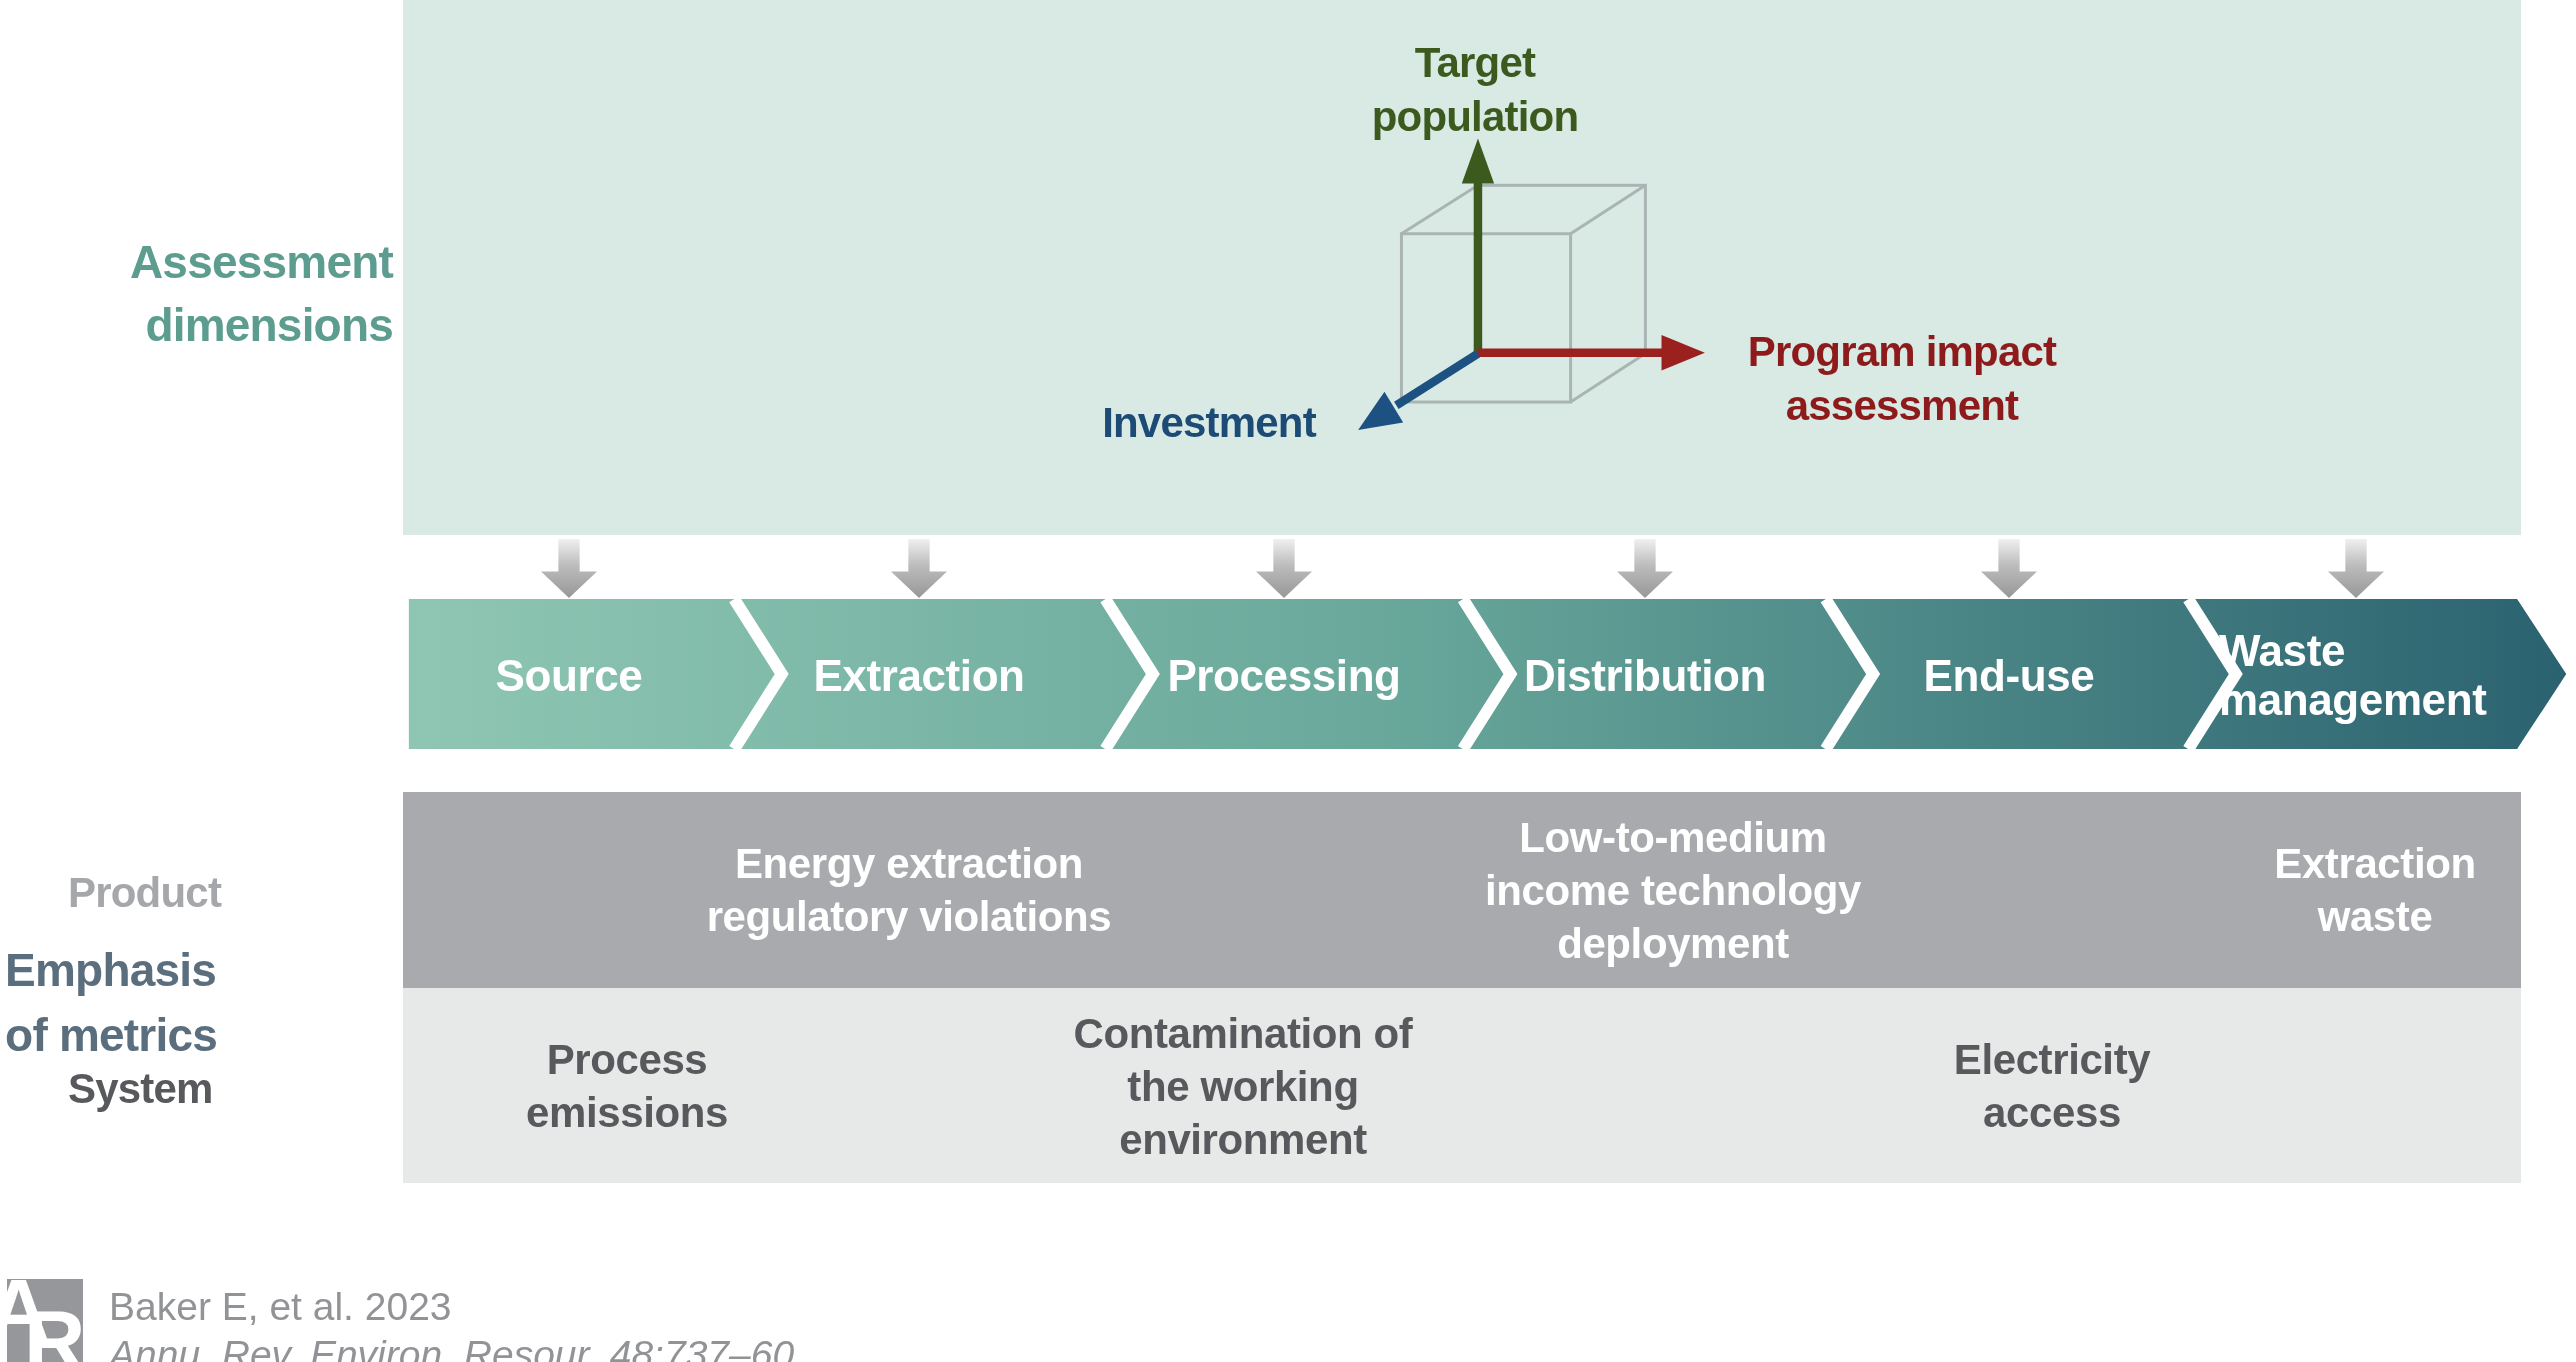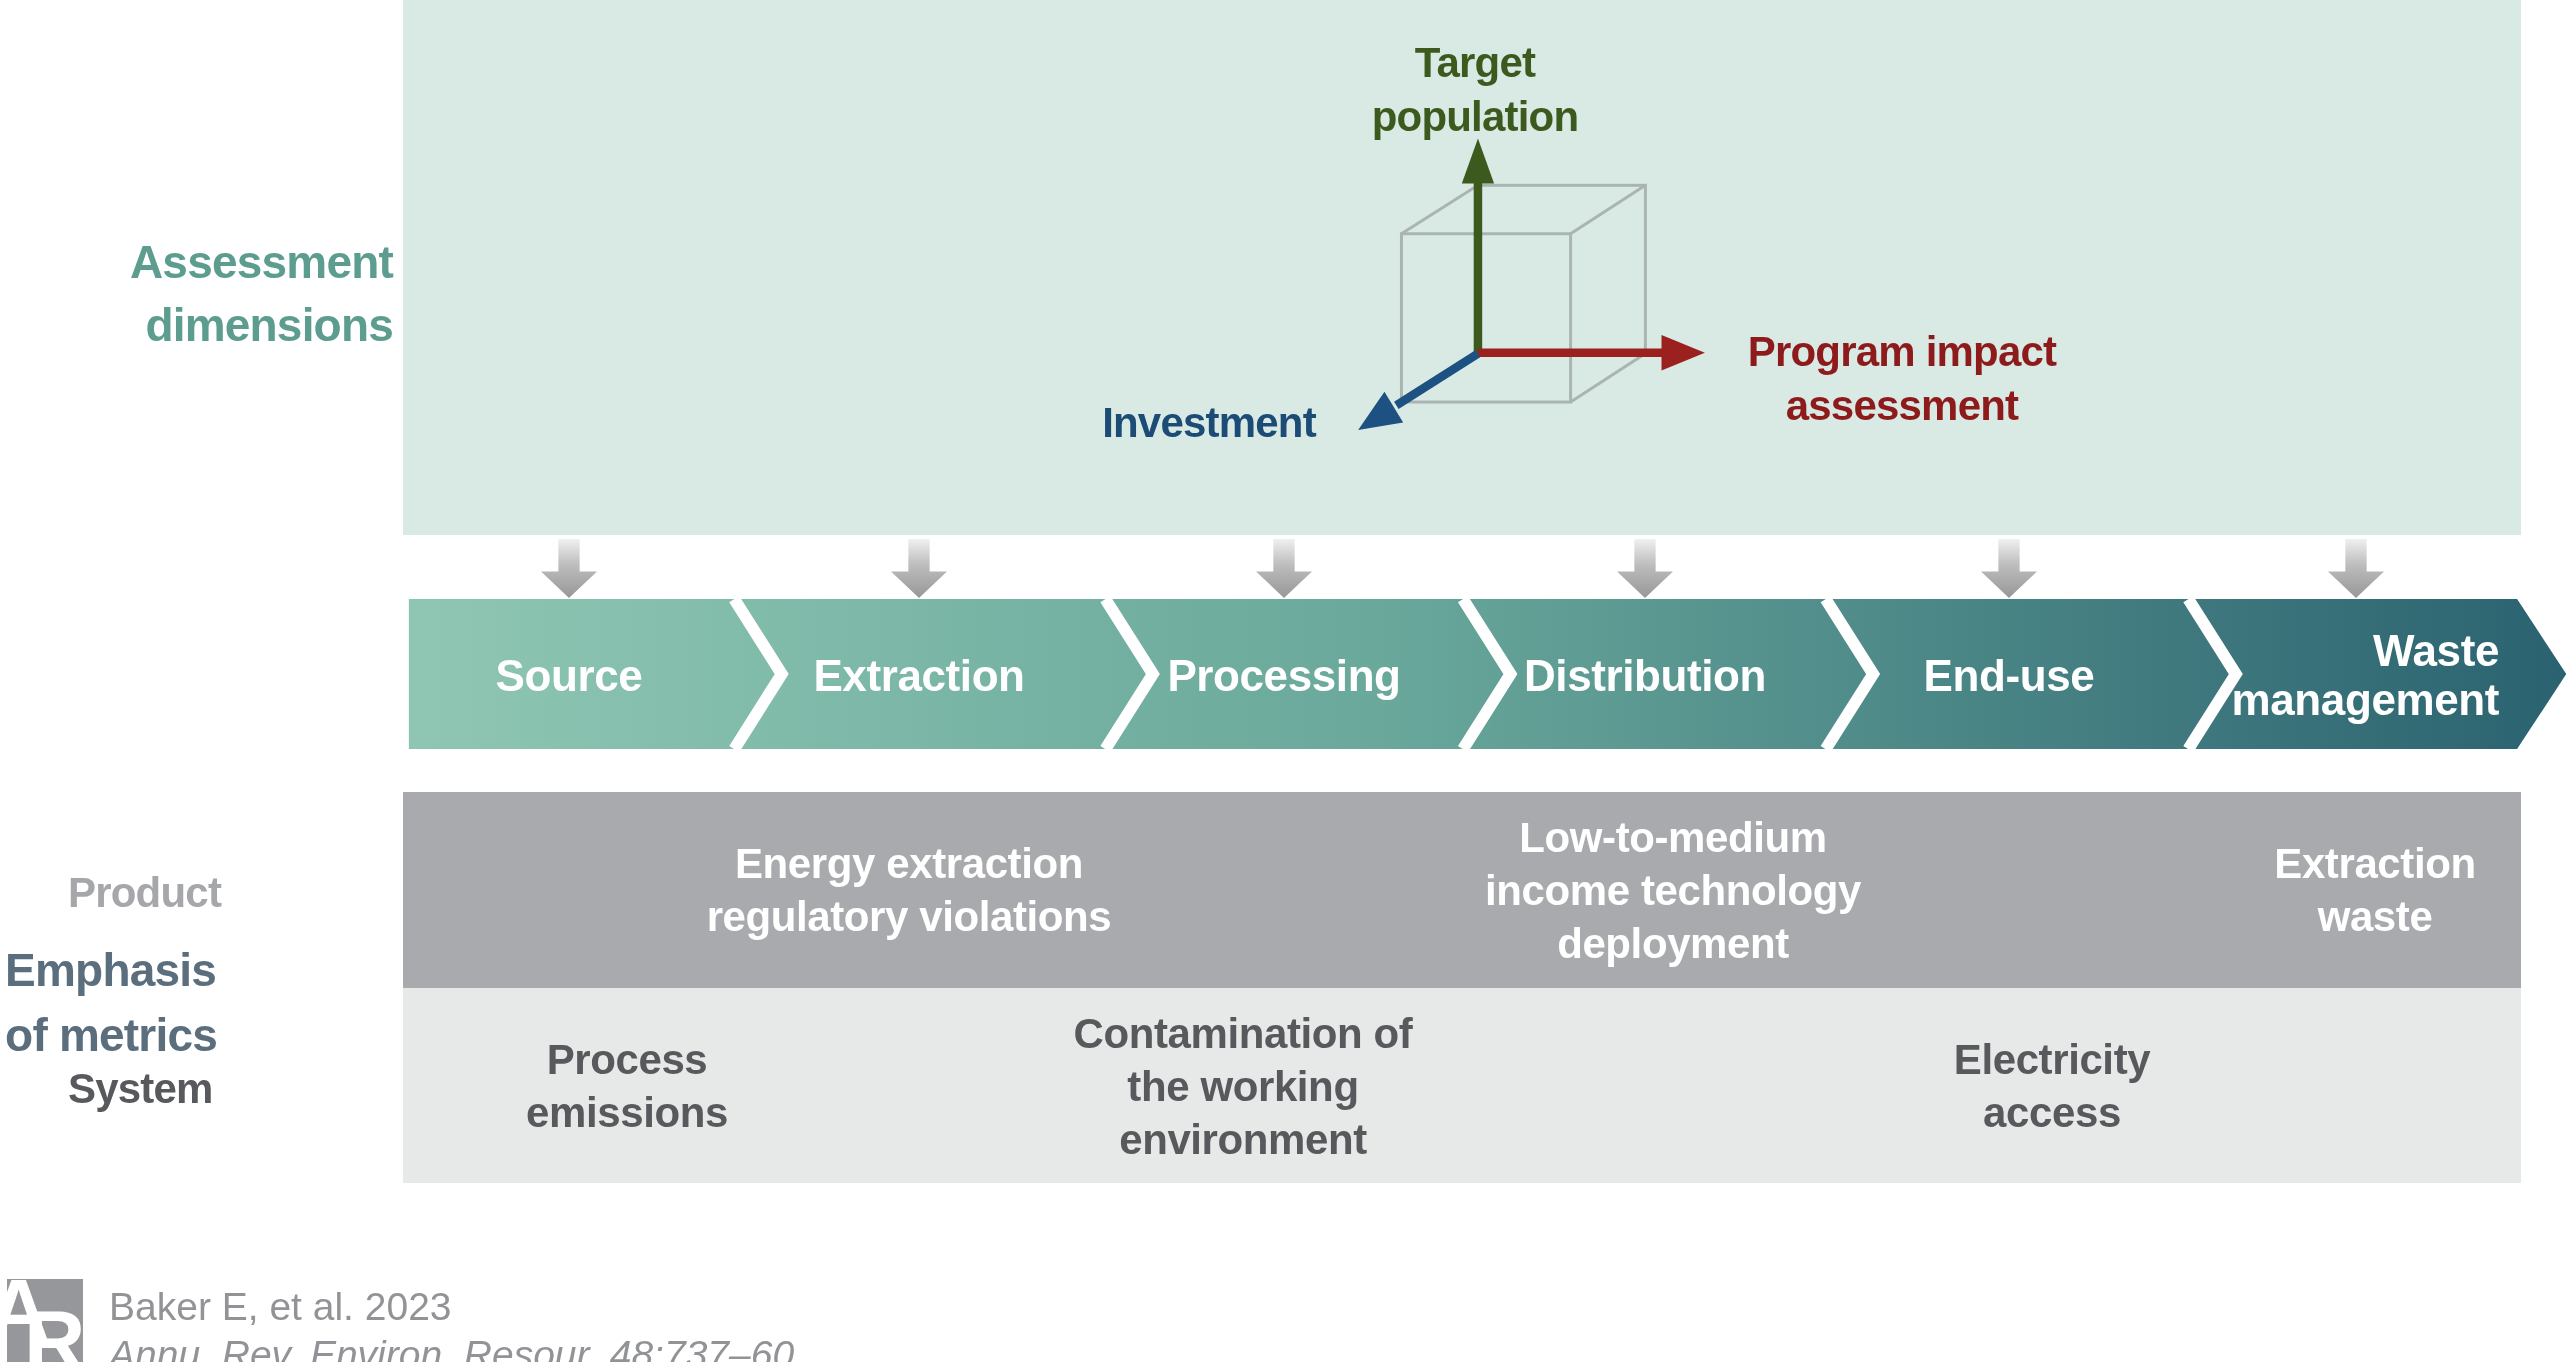--- a/index.html
+++ b/index.html
@@ -22,21 +22,21 @@
   
   .darrow{top:539px;width:56px;height:59px;
           background:linear-gradient(180deg,#f0f0f0 0%,#bcbcbc 45%,#979797 100%);
           clip-path:polygon(31% 0,69% 0,69% 55%,100% 55%,50% 100%,0 55%,31% 55%);}
 
   
   #lifecycleLabel{left:68px;top:649px;width:325px;text-align:right;
                   font-size:46px;line-height:49px;font-weight:bold;color:#234f59;letter-spacing:-0.8px;}
   #chevSvg{left:0;top:594px;width:2576px;height:161px;}
   .chev{transform:translate(-50%,-50%);color:#ffffff;font-weight:bold;font-size:44px;
-        line-height:49px;text-align:right;white-space:nowrap;letter-spacing:-0.4px;}
+        line-height:49px;text-align:left;white-space:nowrap;letter-spacing:-0.4px;}
   .chev.wrap{white-space:normal;width:280px;}
 
   
   #productRow{left:403px;top:792px;width:2118px;height:196px;background:#a8aaad;}
   #systemRow{left:403px;top:988px;width:2118px;height:195px;background:#e7e8e8;}
   #emphasisLabel{left:5.1px;top:938px;width:272px;font-size:46px;line-height:65px;
                  font-weight:bold;color:#5b6e7e;letter-spacing:-0.8px;}
   .row-label{left:68px;width:325px;font-size:42px;font-weight:bold;letter-spacing:-0.8px;}
   #productLabel{top:869px;color:#a5a7aa;}
   #systemLabel{top:1065px;color:#58595c;}

